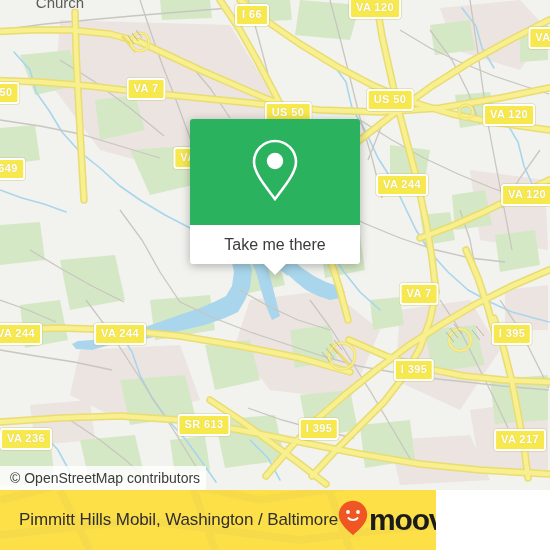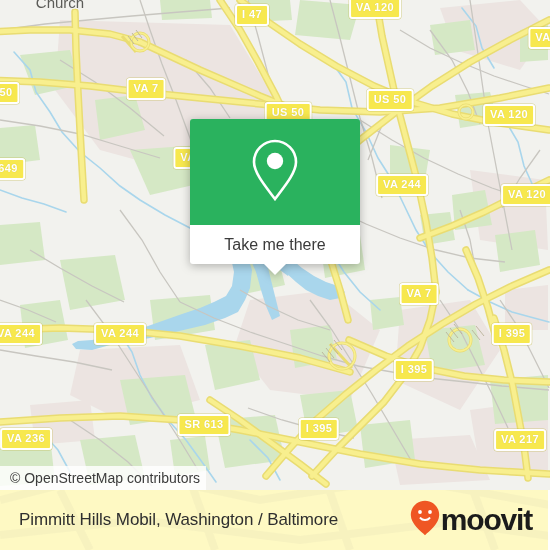--- a/index.html
+++ b/index.html
@@ -116,23 +116,23 @@
     font-size: 14px;
     color: #3c3c3c;
     white-space: nowrap;
   }
 
   
   #footer {
     position: absolute;
     left: 0;
     top: 490px;
-    width: 548px;
+    width: 436px;
     height: 60px;
-    background: #fef9c3;
+    background: #fde047;
     display: flex;
     align-items: center;
     justify-content: space-between;
     overflow: hidden;
   }
   #footer-watermark {
     position: absolute;
     left: 0; top: -490px;
     width: 550px; height: 550px;
     opacity: 0.055;
@@ -349,21 +349,21 @@
           <path d="M128 36 L134 44 M132 33 L138 41 M136 30 L142 38"></path>
           <path d="M322 352 L330 362 M326 348 L334 358 M330 344 L338 354 M334 340 L342 350"></path>
           <path d="M446 332 L454 342 M450 328 L458 338 M454 324 L462 334 M472 330 L480 340 M476 326 L484 336"></path>
         </g>
 
       </g>
     </svg>
 
     <div class="place-label" style="left:60px; top:2px;">Church</div>
 
-    <div class="shield" style="left:252px; top:15px;">I 47</div>
+    <div class="shield" style="left:252px; top:15px;">I 66</div>
     <div class="shield" style="left:375px; top:8px;">VA 120</div>
     <div class="shield" style="left:543px; top:38px;">VA</div>
     <div class="shield" style="left:146px; top:89px;">VA 7</div>
     <div class="shield" style="left:6px;   top:93px;">50</div>
     <div class="shield" style="left:288px; top:113px;">US 50</div>
     <div class="shield" style="left:390px; top:100px;">US 50</div>
     <div class="shield" style="left:509px; top:115px;">VA 120</div>
     <div class="shield" style="left:8px;   top:169px;">649</div>
     <div class="shield" style="left:188px; top:158px;">VA</div>
     <div class="shield" style="left:402px; top:185px;">VA 244</div>

